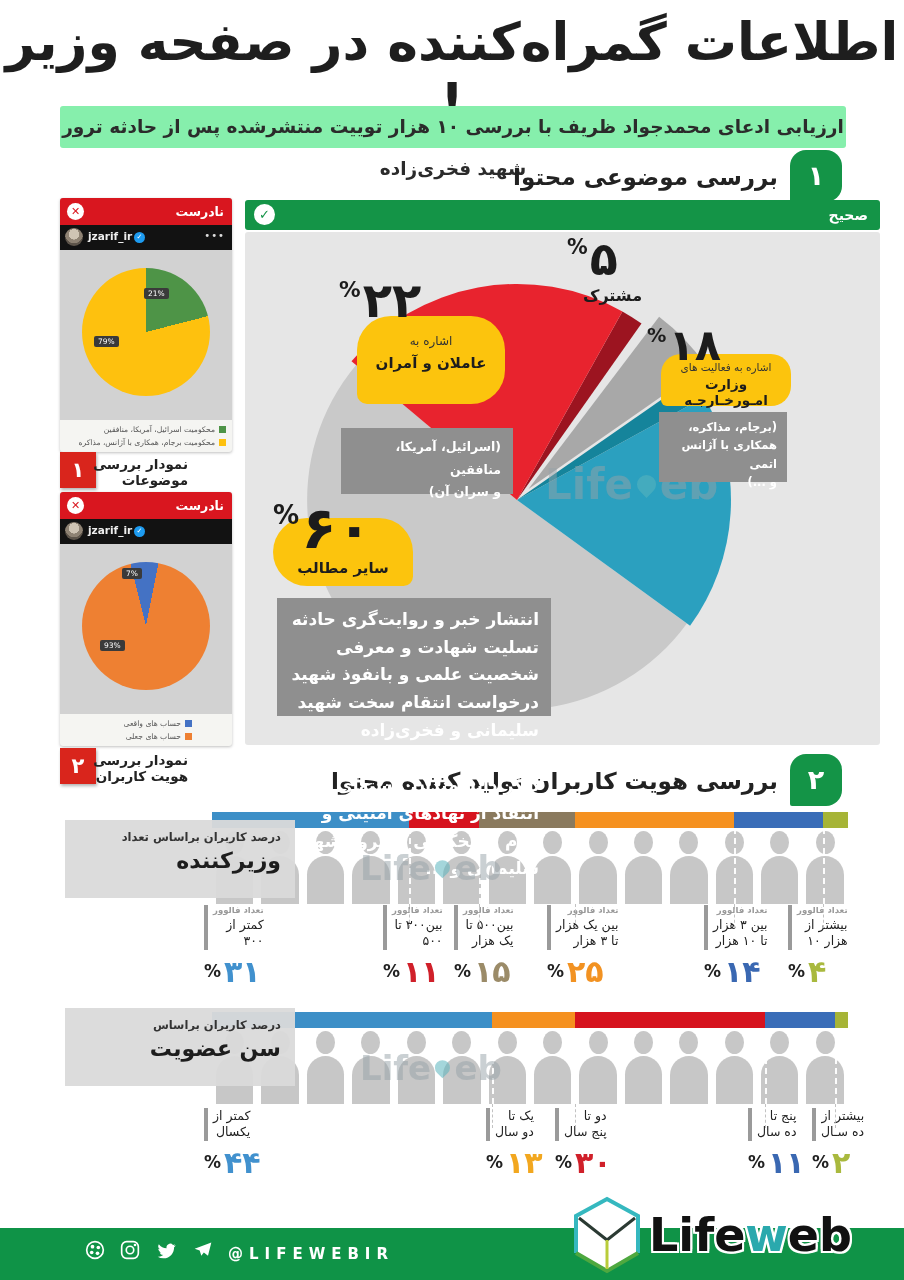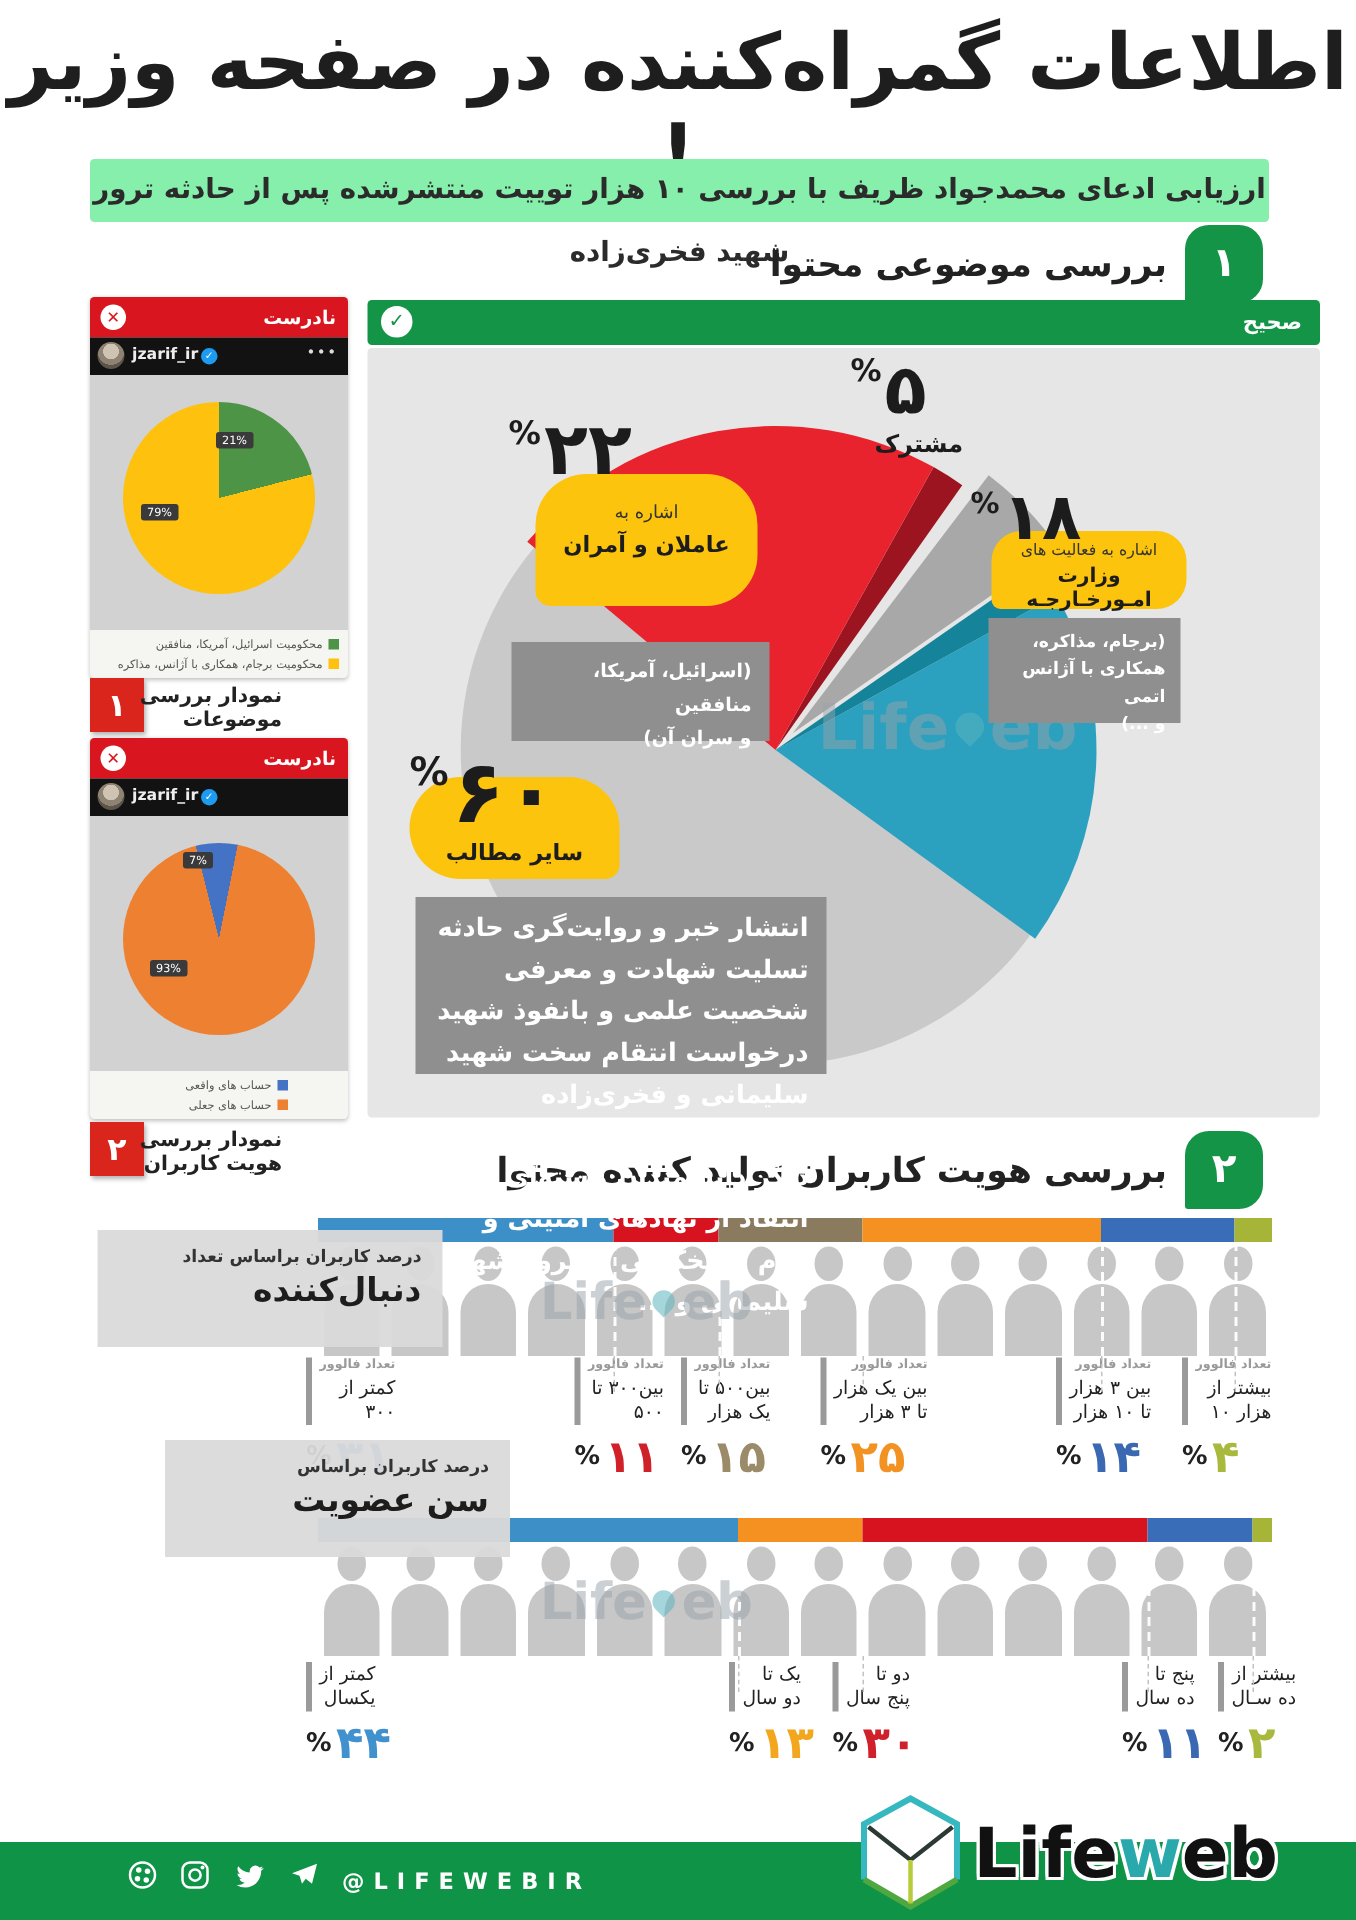--- a/index.html
+++ b/index.html
@@ -255,21 +255,21 @@
       <div class="person"></div>
       <div class="person"></div>
     </div>
   <div class="abs wm" style="left:360px;top:848px;font-size:34px;z-index:4;">
     <span>Life</span>
       <span class="drop"></span>
       <span>eb</span>
   </div>
   <div class="chart-box" style="top:820px;">
     <div class="l1">درصد کاربران براساس تعداد</div>
-    <div class="l2">دنبال‌کننده</div>
+    <div class="l2">وزیر‌کننده</div>
   </div>
   <div id="groups-a">
       <div class="grp" style="left: 204px; top: 905px;">
         <div class="grp-main">
           <div class="grp-bar"></div>
           <div class="grp-texts">
             <div class="grp-cap">تعداد فالوور</div>
             <div class="grp-range">کمتر از<br>۳۰۰</div>
           </div>
         </div>
@@ -366,21 +366,21 @@
       <div class="person"></div>
       <div class="person"></div>
       <div class="person"></div>
       <div class="person"></div>
     </div>
   <div class="abs wm" style="left:360px;top:1048px;font-size:34px;z-index:4;">
     <span>Life</span>
       <span class="drop"></span>
       <span>eb</span>
   </div>
-  <div class="chart-box" style="top:960px;margin-left:45px;">
+  <div class="chart-box" style="top:1008px;">
     <div class="l1">درصد کاربران براساس</div>
     <div class="l2">سن عضویت</div>
   </div>
   <div id="groups-b">
       <div class="grp" style="left: 204px; top: 1108px;">
         <div class="grp-main">
           <div class="grp-bar"></div>
           <div class="grp-texts">
             <div class="grp-range">کمتر از<br>یکسال</div>
           </div>

